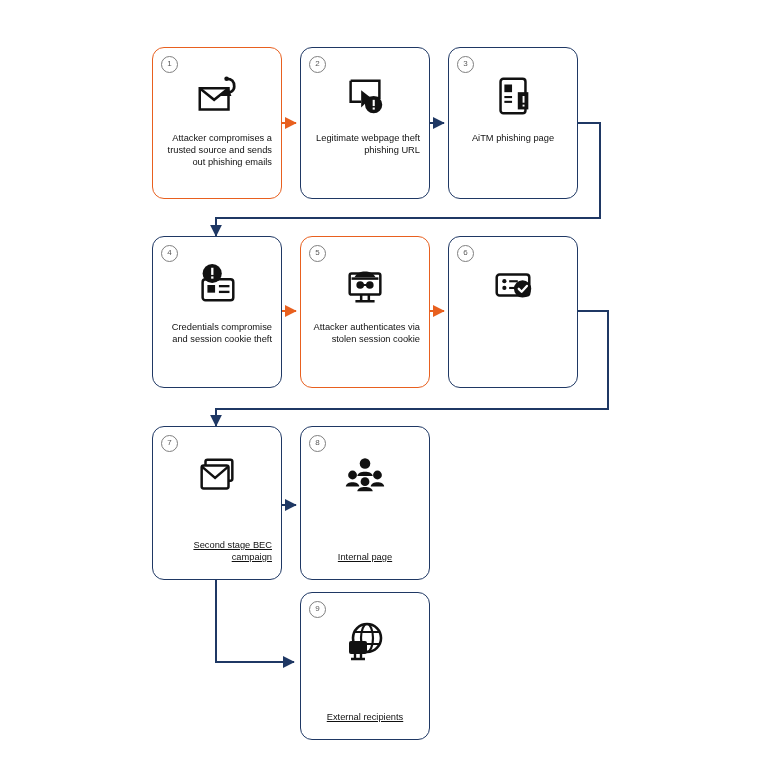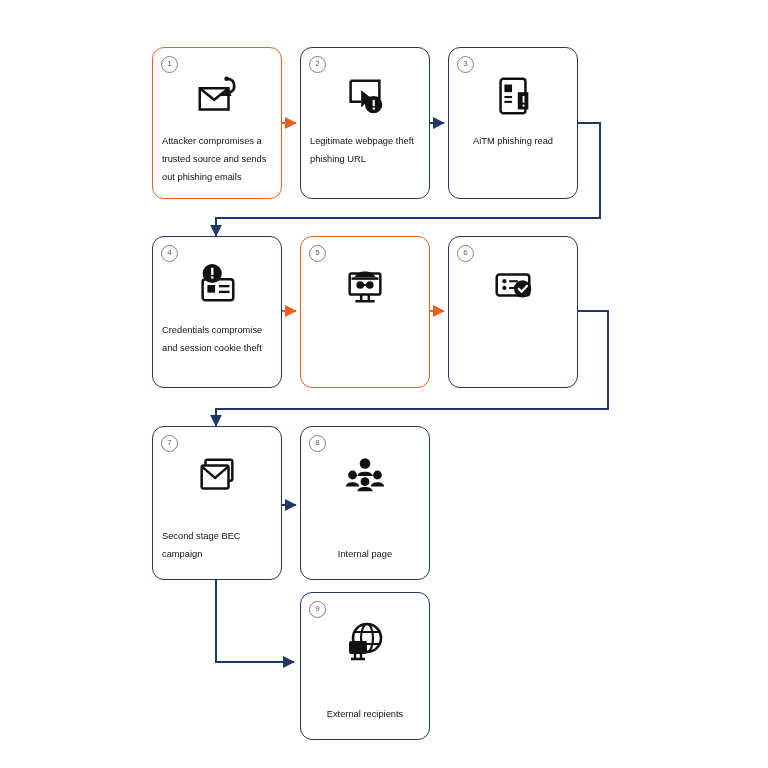--- a/index.html
+++ b/index.html
@@ -61,28 +61,29 @@
     margin-top: 22px;
     width: 52px;
     height: 52px;
     display: flex;
     align-items: center;
     justify-content: center;
   }
   .node-label {
     margin-top: 10px;
     padding: 0 9px;
-    text-align: left;
+    text-align: right;
     font-size: 9.3px;
-    line-height: 18px;
+    line-height: 12px;
     color: #111111;
   }
   .node-label.lower {
     margin-top: auto;
     margin-bottom: 16px;
+    text-decoration: underline;
   }
 </style>
 </head>
 <body>
 
 <div id="canvas">
 
   <svg class="connectors" viewBox="0 0 768 768">
     <defs>
       <marker id="arrowNavy" markerWidth="7" markerHeight="7" refX="5.6" refY="3" orient="auto">
@@ -145,21 +146,21 @@
       <svg width="46" height="46" viewBox="0 0 48 48">
         <rect x="11" y="6" width="26" height="36" rx="3" fill="none" stroke="#111" stroke-width="2.6"></rect>
         <rect x="15" y="12" width="8" height="8" fill="#111"></rect>
         <rect x="15" y="24" width="8" height="2.2" fill="#111"></rect>
         <rect x="15" y="29" width="8" height="2.2" fill="#111"></rect>
         <path d="M29 20 L40 20 L40 38 L29 38 Z" fill="#111"></path>
         <rect x="34" y="24" width="2" height="7" fill="#fff"></rect>
         <rect x="34" y="33" width="2" height="2" fill="#fff"></rect>
       </svg>
     </div>
-    <div class="node-label">AiTM phishing read</div>
+    <div class="node-label">AiTM phishing page</div>
   </div>
 
   <div class="node navy" style="left:152px; top:236px; width:130px; height:152px;">
     <span class="badge">4</span>
     <div class="icon-wrap">
       <svg width="46" height="46" viewBox="0 0 48 48">
         <rect x="9" y="18" width="32" height="22" rx="3" fill="none" stroke="#111" stroke-width="2.6"></rect>
         <rect x="14" y="24" width="8" height="8" fill="#111"></rect>
         <rect x="26" y="24" width="11" height="2.4" fill="#111"></rect>
         <rect x="26" y="30" width="11" height="2.4" fill="#111"></rect>
@@ -177,20 +178,21 @@
       <svg width="46" height="46" viewBox="0 0 48 48">
         <rect x="8" y="12" width="32" height="22" rx="2" fill="none" stroke="#111" stroke-width="2.6"></rect>
         <path d="M20 34 L20 40 M28 34 L28 40 M14 41 L34 41" stroke="#111" stroke-width="2.6" fill="none"></path>
         <path d="M13 16 C17 8 31 8 35 16 Z" fill="#111"></path>
         <rect x="10" y="16" width="28" height="2.6" fill="#111"></rect>
         <circle cx="19" cy="24" r="4" fill="#111"></circle>
         <circle cx="29" cy="24" r="4" fill="#111"></circle>
         <rect x="22" y="23" width="4" height="2" fill="#111"></rect>
       </svg>
     </div>
+    <div class="node-label">Attacker authenticates via stolen session cookie</div>
   </div>
 
   <div class="node navy" style="left:448px; top:236px; width:130px; height:152px;">
     <span class="badge">6</span>
     <div class="icon-wrap">
       <svg width="46" height="46" viewBox="0 0 48 48">
         <rect x="7" y="13" width="34" height="22" rx="3" fill="none" stroke="#111" stroke-width="2.6"></rect>
         <circle cx="15" cy="20" r="2.2" fill="#111"></circle>
         <circle cx="15" cy="27" r="2.2" fill="#111"></circle>
         <rect x="20" y="19" width="9" height="2.2" fill="#111"></rect>

